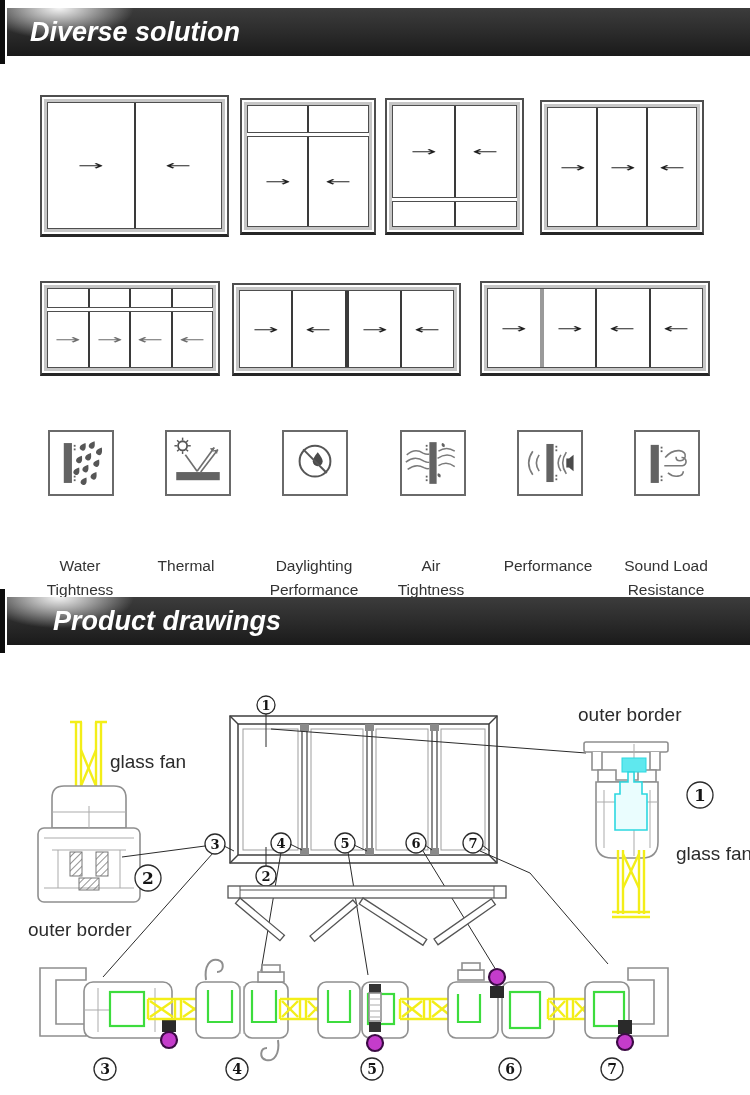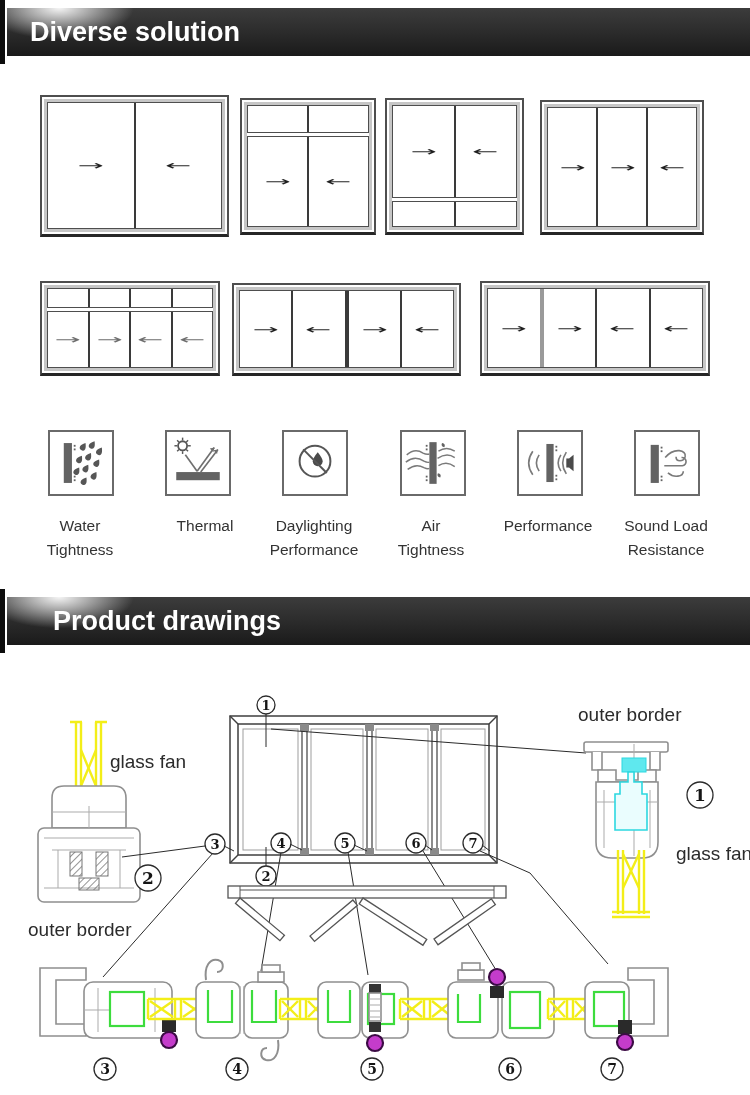--- a/index.html
+++ b/index.html
@@ -5,21 +5,21 @@
   html,body{margin:0;padding:0;background:#fff;}
   .page{position:relative;width:750px;height:1095px;background:#fff;overflow:hidden;
         font-family:"Liberation Sans",sans-serif;}
 
   
   .accent{position:absolute;left:0;width:5px;background:#0d0d0d;}
   .banner{position:absolute;left:7px;right:0;height:48px;color:#fff;
           font-size:27px;font-weight:bold;line-height:48px;padding-left:23px;
           background:
             radial-gradient(ellipse 110px 46px at 52px 0px, rgba(255,255,255,.95), rgba(255,255,255,0) 68%),
-            linear-gradient(180deg,#3c3c3c 0%,#2a2a2a 55%,#1a1a1a 100%);}
+            linear-gradient(180deg,#3c3c3c 0%,#2a2a2a 55%,#1a1a1a 100%); font-style: italic;}
 
   
   .door{position:absolute;background:#fff;border:2px solid #4e4e4e;border-bottom:3px solid #262626;}
   .liner{position:absolute;inset:2px;border:3px solid #c6c6c6;}
   .inner{position:absolute;inset:0;display:flex;flex-direction:column;}
   .panels{flex:1;display:flex;border:1px solid #4e4e4e;background:#fff;}
   .transom{display:flex;border:1px solid #4e4e4e;background:#fff;}
   .transom.pos-top{margin-bottom:3px;}
   .transom.pos-bottom{margin-top:3px;}
   .cell{flex:1;}
@@ -30,21 +30,21 @@
   .panel.div-thick-dark{border-left:4px solid #3a3a3a;}
   .arr{display:inline-block;font-size:13px;color:#1f1f1f;transform:scaleX(2.4);
        font-family:"DejaVu Sans",sans-serif;}
   .gray-arrows .arr{color:#6e6e6e;}
 
   
   .feature{position:absolute;text-align:center;}
   .fbox{width:62px;height:62px;border:2px solid #6a6a6a;background:#fff;margin:0 auto;
         display:flex;align-items:center;justify-content:center;}
   .flabel{position:absolute;width:140px;text-align:center;font-size:15.5px;color:#333;
-          line-height:24px;}
+          line-height:24px;margin-top:40px;}
   .flabel span{display:block;}
 
   
   .drawings{position:absolute;left:0;top:648px;width:750px;height:447px;}
   .pf{fill:#fff;stroke:#8f8f8f;stroke-width:1.6;}
   .pfi{fill:none;stroke:#ababab;stroke-width:1;}
   .grn{fill:none;stroke:#3ddc3d;stroke-width:2.2;}
   .yel{fill:none;stroke:#f3ee18;stroke-width:2.4;}
   .ldr{stroke:#2b2b2b;stroke-width:1;fill:none;}
   .elv{fill:#fff;stroke:#3f3f3f;stroke-width:1.5;}
@@ -249,21 +249,21 @@
         <g stroke="#6f6f6f" stroke-width="1.8" fill="none">
           <line x1="18" y1="23" x2="31" y2="41"></line>
           <line x1="31" y1="41" x2="50" y2="15"></line>
           <line x1="35" y1="42" x2="54" y2="17"></line>
         </g>
         <path d="M50,15 l-5,1 4,4 z" fill="#6f6f6f"></path>
         <path d="M54,17 l-5,1 4,4 z" fill="#6f6f6f"></path>
       </svg>
     </div>
   </div>
-  <div class="flabel" style="left:135px;top:514px">
+  <div class="flabel" style="left:116px;top:514px">
     <span>Thermal</span>
   </div>
 
   <div class="feature" style="left:282px;top:430px;width:64px">
     <div class="fbox">
       <svg width="58" height="58" viewBox="0 0 64 64">
         <circle cx="32" cy="30" r="17" fill="none" stroke="#565656" stroke-width="2.2"></circle>
         <path transform="translate(35,20) scale(1.7)" d="M0,0 C2.1,2.7 3.2,4.4 3.2,5.9 A3.2,3.2 0 1,1 -3.2,5.9 C-3.2,4.4 -2.1,2.7 0,0 Z" fill="#4a4a4a"></path>
         <line x1="19" y1="17" x2="45" y2="43" stroke="#565656" stroke-width="2.2"></line>
       </svg>

